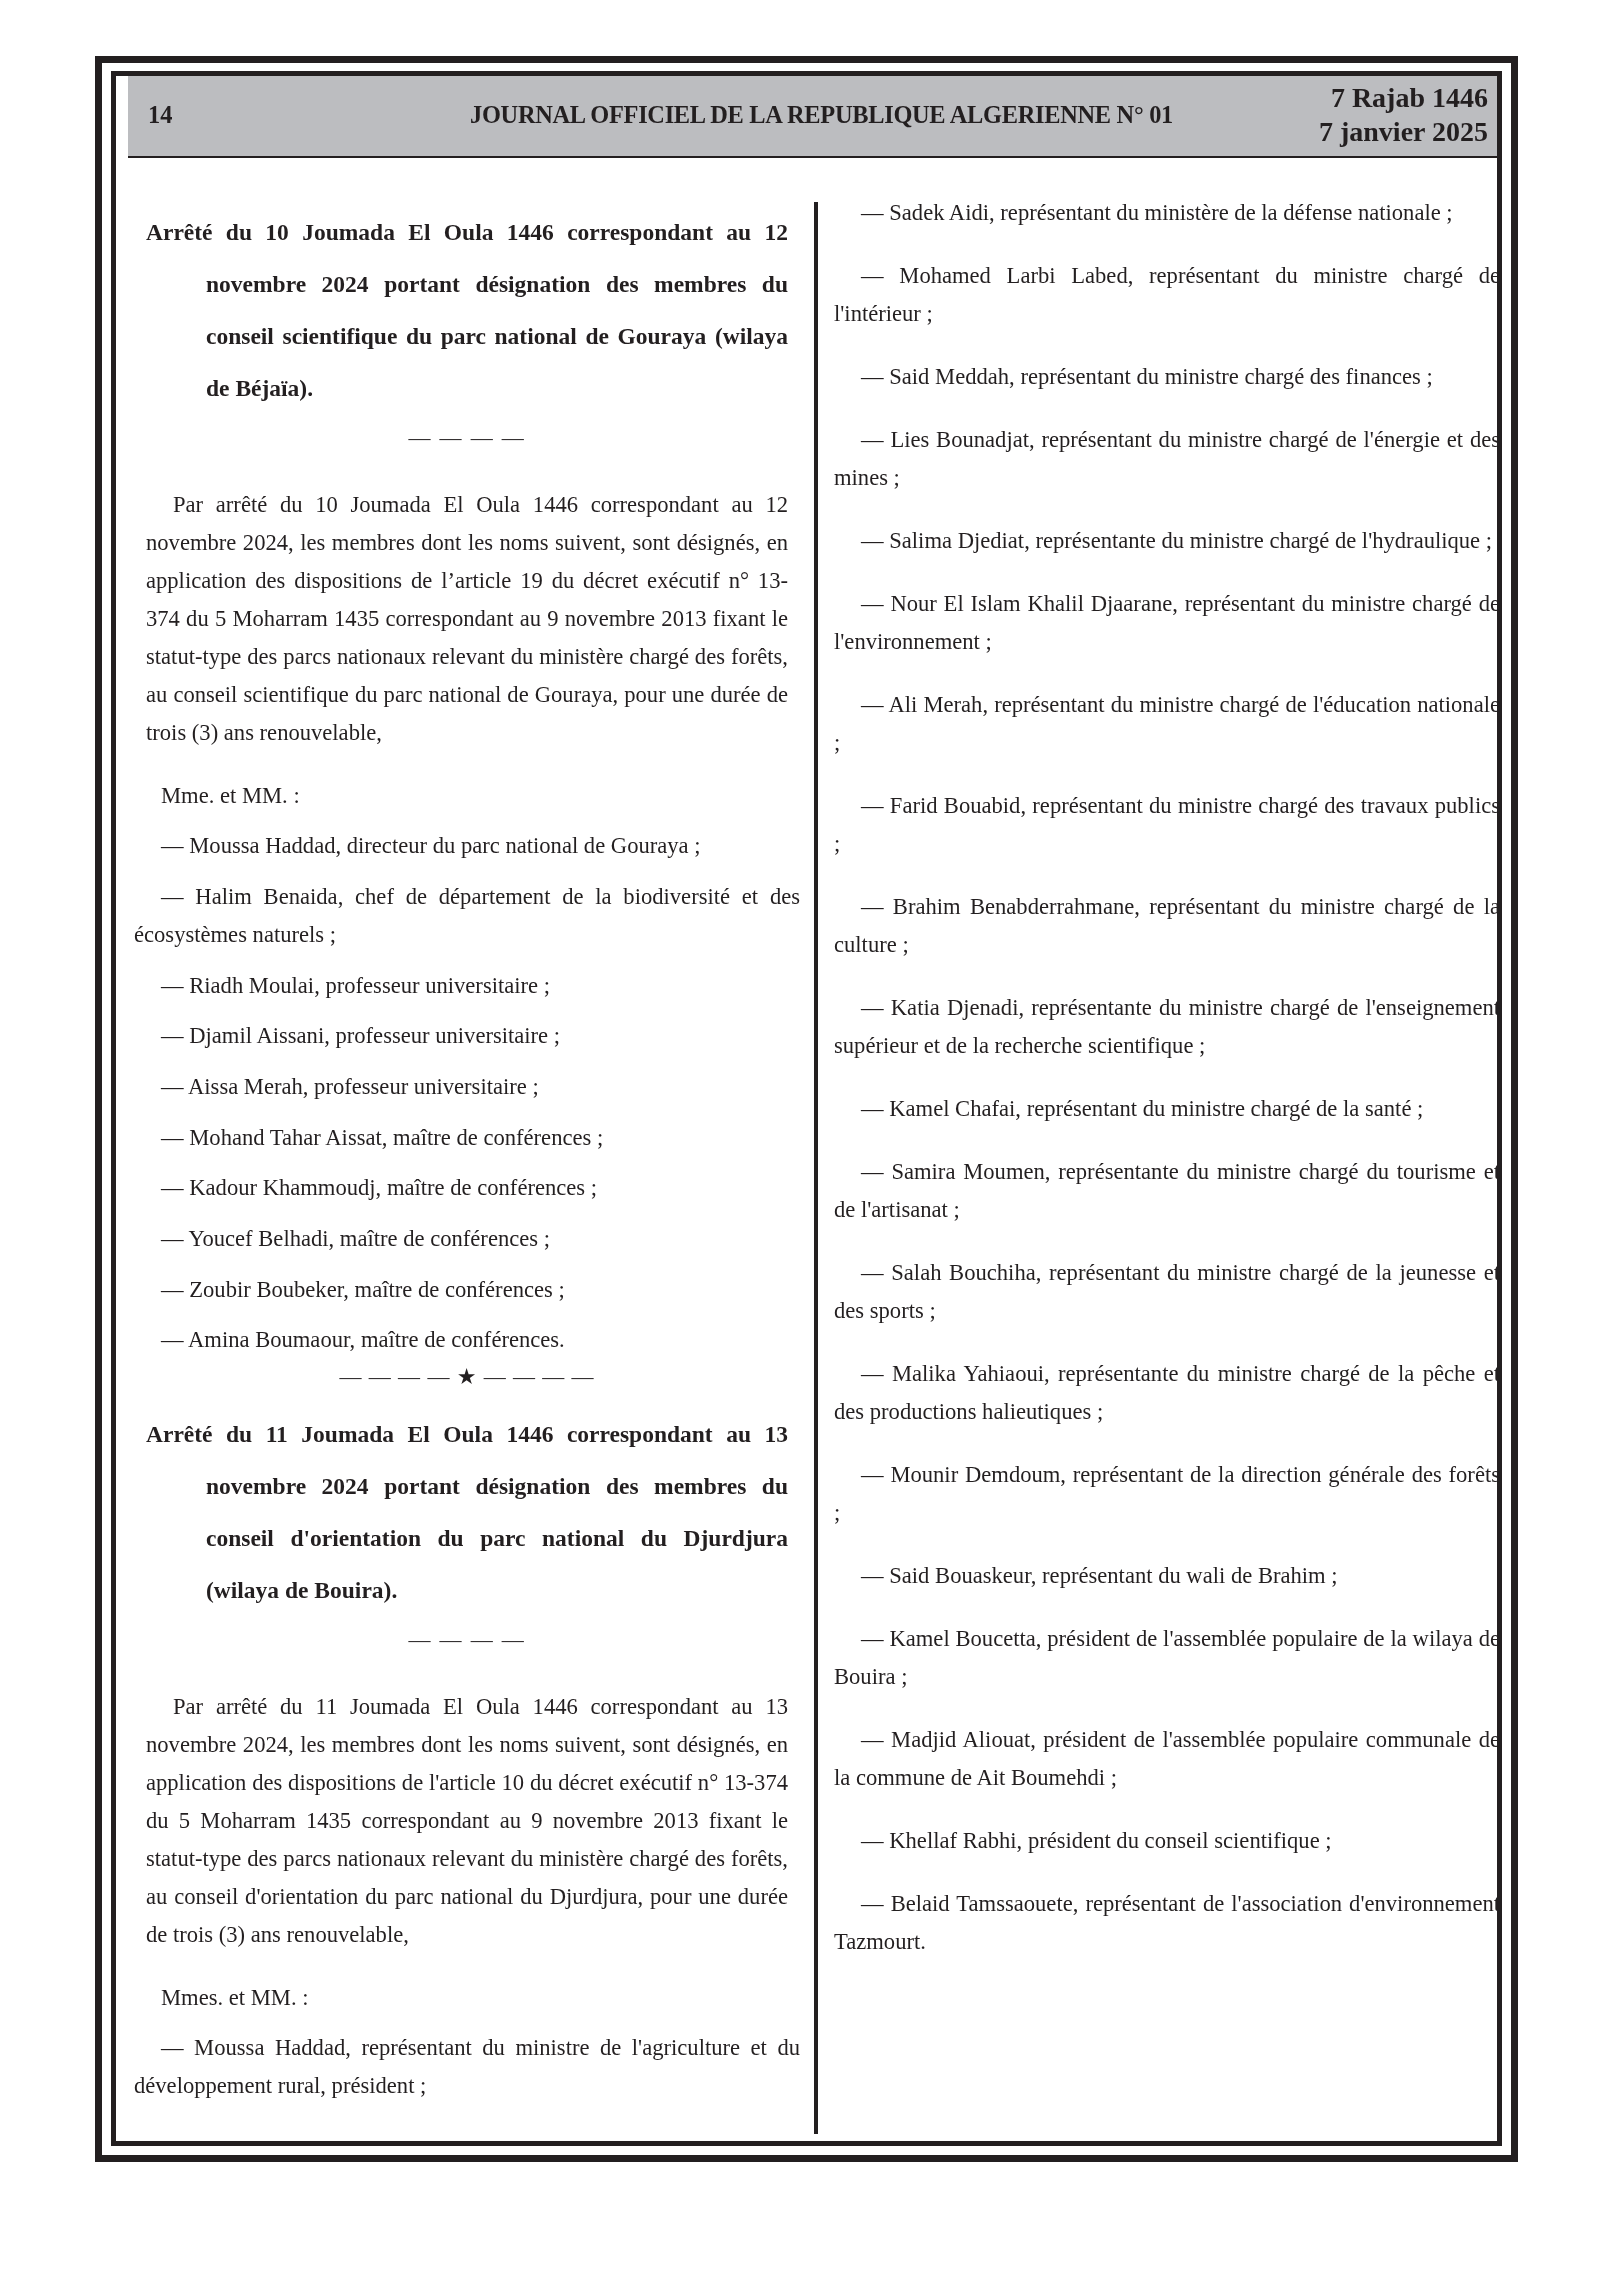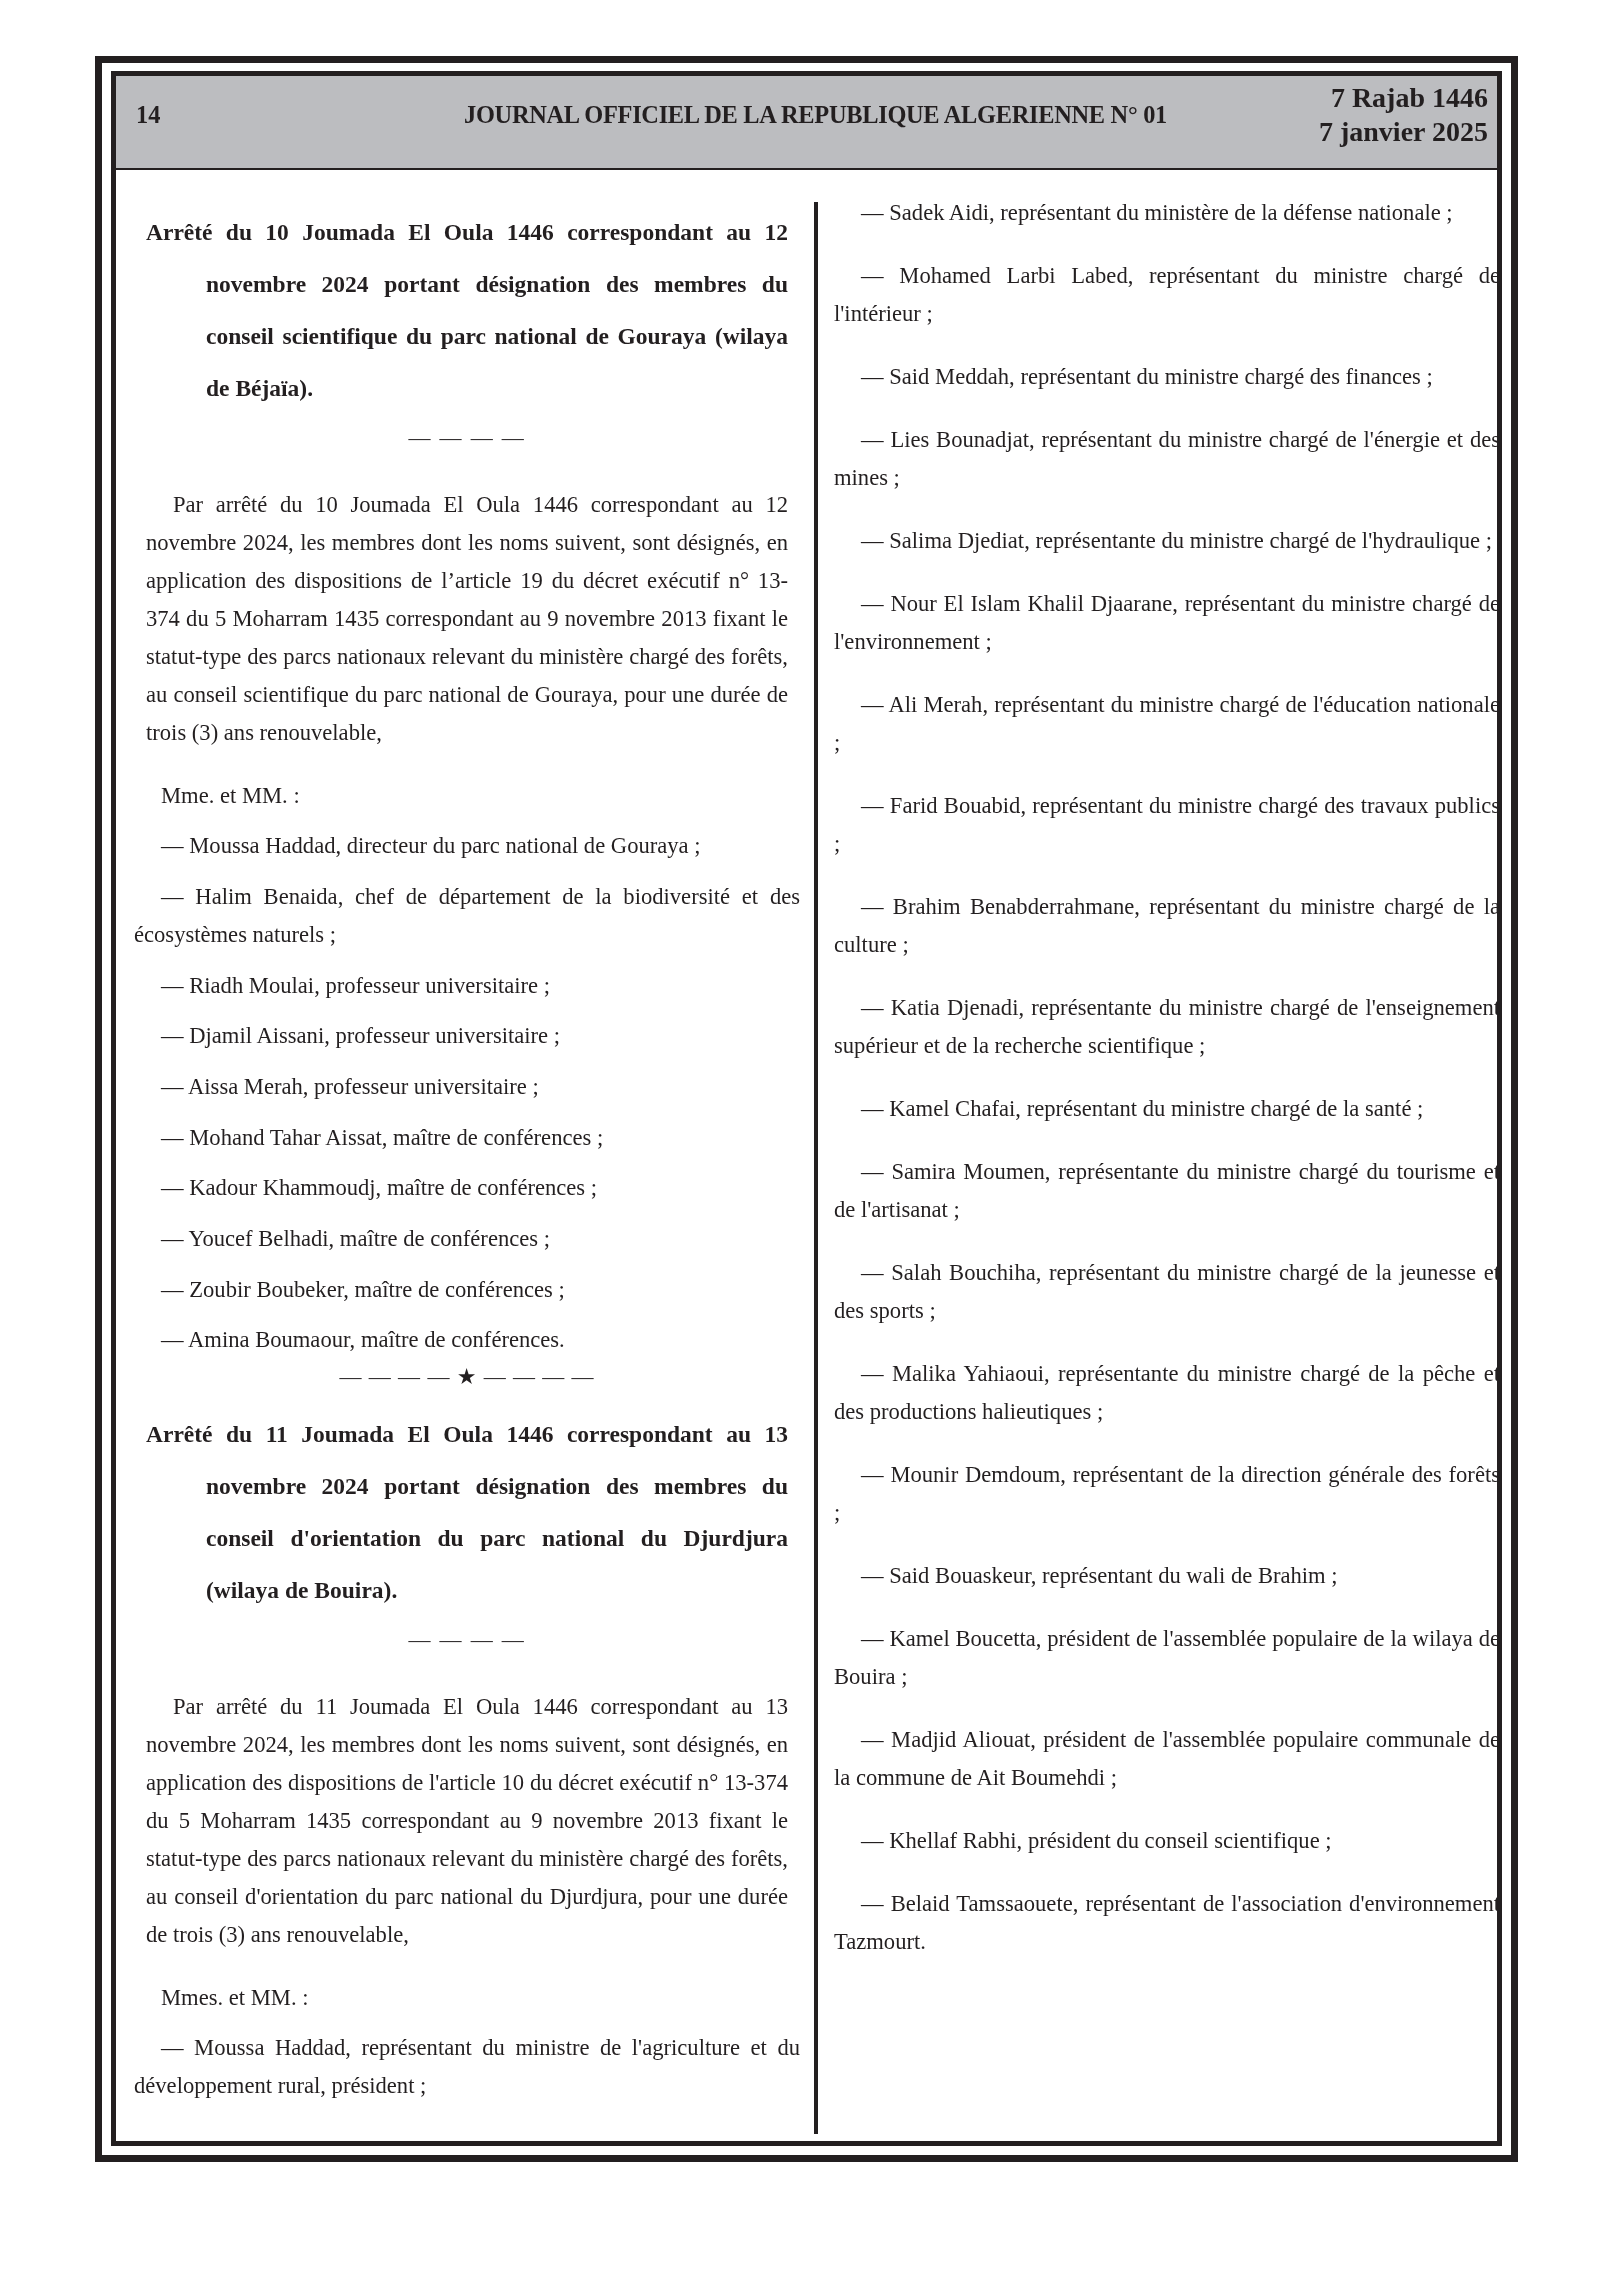--- a/index.html
+++ b/index.html
@@ -1,19 +1,19 @@
 <!DOCTYPE html>
 <html style="font-size:14.5px"><head>
 <meta charset="utf-8">
 <style>
   html, body { margin: 0; padding: 0; background: #ffffff; }
   body { width: 1615px; height: 2285px; position: relative; overflow: hidden; font-family: "Liberation Serif", "DejaVu Serif", serif; color: #231f20; }
   .outer-frame { position: absolute; left: 95px; top: 56px; width: 1423px; height: 2106px; border: 7.2px solid #231f20; box-sizing: border-box; }
   .inner-frame { position: absolute; left: 9px; top: 8.1px; right: 9px; bottom: 9px; border: 5.4px solid #231f20; box-sizing: border-box; }
-  .header { position: absolute; left: 0; top: 0; right: 0; height: 94px; background: #bcbdc0; border-bottom: 2.7px solid #231f20; box-sizing: border-box; }
+  .header { position: absolute; left: 12px; top: 0; right: 0; height: 82px; background: #bcbdc0; border-bottom: 2.7px solid #231f20; box-sizing: border-box; }
   .hdr-page { position: absolute; left: 20px; top: 25px; font-weight: bold; font-size: 24.4px; }
   .hdr-title { position: absolute; left: 0; right: 0; top: 25px; text-align: center; font-weight: bold; font-size: 24.4px; letter-spacing: -0.3px; padding-left: 18px; }
   .hdr-dates { position: absolute; right: 9px; top: 5.4px; text-align: right; font-weight: bold; font-size: 28px; line-height: 34px; }
   .col { position: absolute; top: 118px; font-size: 22.6px; line-height: 38px; text-align: justify; }
   .col-left { left: 18px; width: 666px; }
   .col-right { left: 718px; width: 666px; }
   .divider { position: absolute; left: 698px; top: 126px; width: 3.6px; height: 1932px; background: #231f20; }
   .heading { font-weight: bold; font-size: 23.5px; line-height: 52px; padding-left: 60px; text-indent: -60px; text-align: justify; margin: 12px; }
   .sep-short { text-align: center; font-size: 22px; line-height: 23.5px; letter-spacing: 1.8px; margin: 5.4px 0 36px 0; }
   .para { text-indent: 27px; margin: 12px; }

